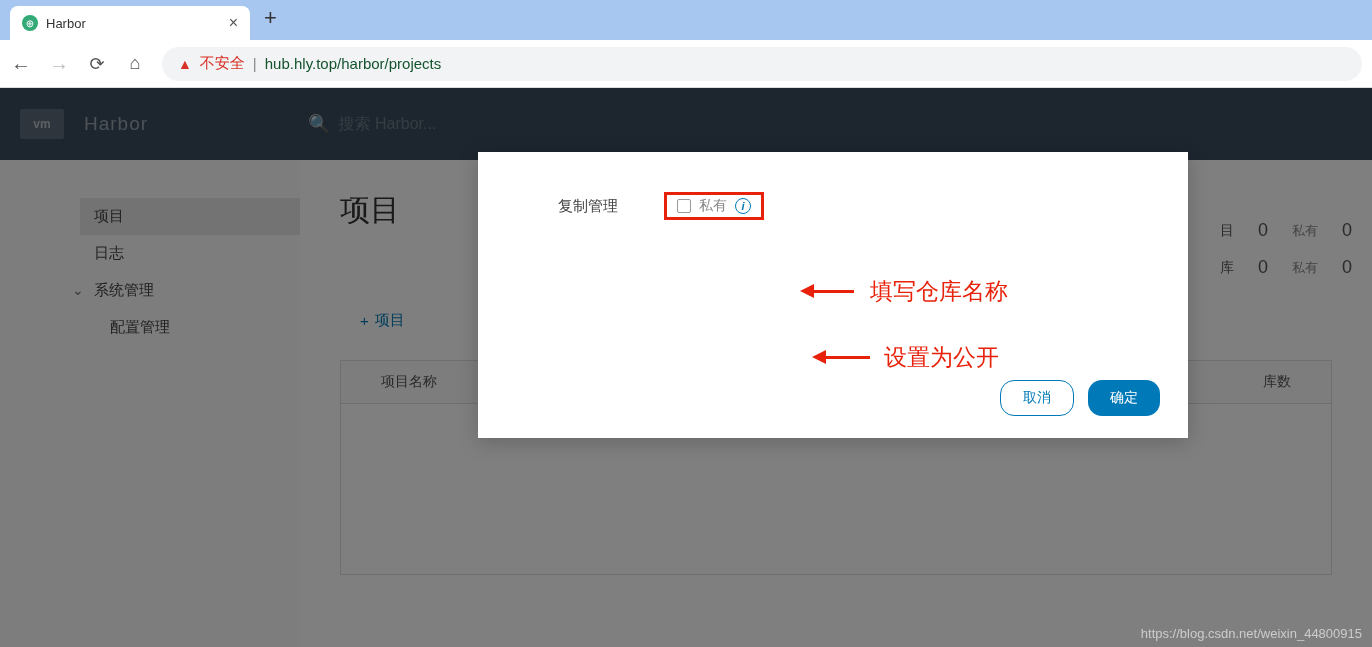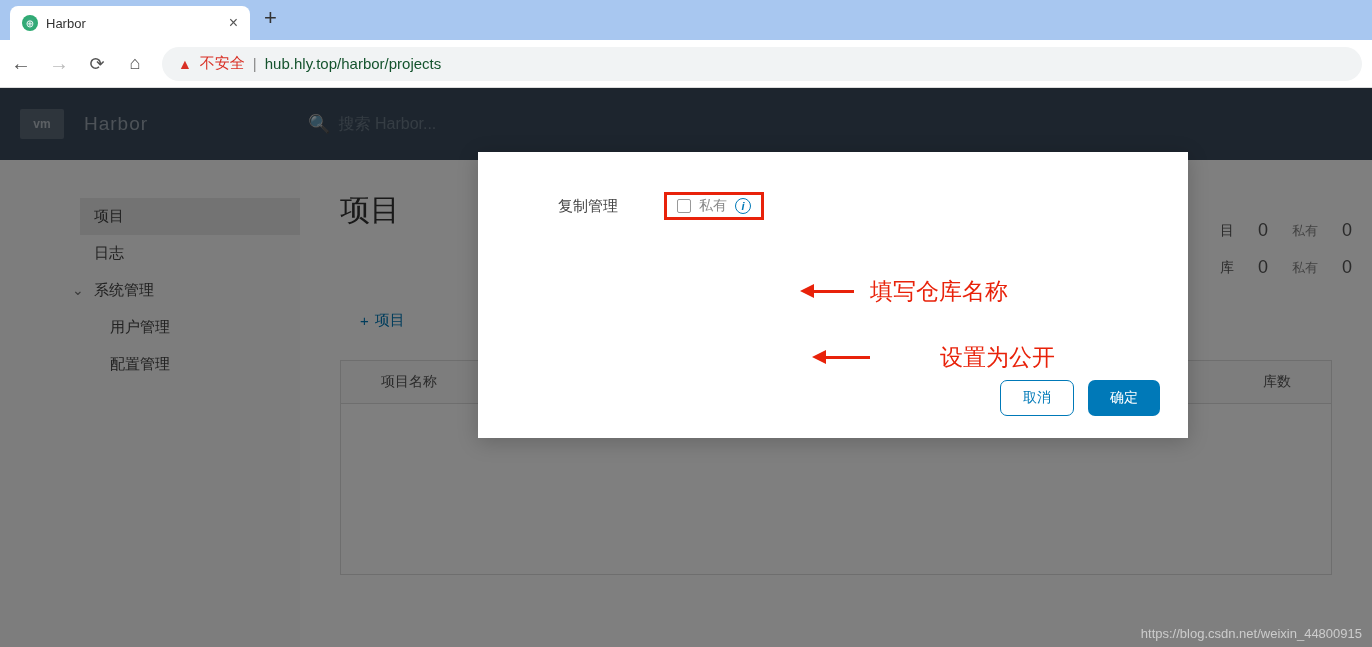--- a/index.html
+++ b/index.html
@@ -62,21 +62,21 @@
     .req { color: #d93025; margin-left: 4px;}
     .input-wrap { position: relative; }
     .input-box { border: 3px solid #e8220a; padding: 2px 6px; display:inline-block; }
     .text-input { border: none; outline: none; font-size: 14px; width: 100px; color: #444; padding: 2px 4px; }
     .input-underline { position: absolute; left: 0; right: -248px; bottom: -3px; height: 2px; background: #1e88c7; }
     .checkbox-wrap { border: 3px solid #e8220a; padding: 2px 10px; display:inline-flex; align-items:center; gap: 8px; }
     .fake-cb { width: 14px; height: 14px; border: 1px solid #999; border-radius: 2px; }
     .cb-label { font-size: 14px; color: #888; }
     .info-icon { width: 16px; height: 16px; border: 1.5px solid #0079b8; border-radius: 50%; color: #0079b8; font-size: 11px; font-style: italic; display:flex; align-items:center; justify-content:center; font-weight:bold;}
     .modal-actions { display: flex; justify-content: flex-end; gap: 14px; margin-top: 160px; }
-    .btn { padding: 8px 22px; font-size: 14px; border-radius: 7px; cursor: pointer; }
+    .btn { padding: 8px 22px; font-size: 14px; border-radius: 14px; cursor: pointer; }
     .btn-cancel { border: 1px solid #0079b8; color: #0079b8; background: #fff; }
     .btn-ok { border: none; background: #0079b8; color: #fff; }
     .anno-text { position: absolute; color: #e8220a; font-size: 23px; white-space: nowrap; }
     .arrow-line { position: absolute; height: 3px; background: #e8220a; }
     .arrow-head { position: absolute; width: 0; height: 0; border-top: 7px solid transparent; border-bottom: 7px solid transparent; border-right: 14px solid #e8220a; }
     
     .watermark { position: absolute; right: 10px; bottom: 6px; font-size: 13px; color: #ccc; }
   </style>
 </head>
 <body>
@@ -112,21 +112,20 @@
   </div>
 </div>
 
 <div class="harbor-body">
   <div class="sidebar">
     <div class="side-group">
       <div class="side-item active">项目</div>
       <div class="side-item">日志</div>
       <div class="side-item collapsable">系统管理</div>
       <div class="side-sub">
-        <div class="side-item">用户管理</div>
         <div class="side-item">配置管理</div>
       </div>
     </div>
   </div>
   <div class="main">
     <div class="page-title">项目</div>
     <div class="stats-row">
       <div class="line">
         <span>目</span>
         <span class="num">0</span>
@@ -173,15 +172,15 @@
     <button class="btn btn-ok">确定</button>
   </div>
 </div>
 
 <div class="arrow-head" style="left:800px; top:284px;"></div>
 <div class="arrow-line" style="left:814px; top:290px; width:40px;"></div>
 <div class="anno-text" style="left:870px; top:276px;">填写仓库名称</div>
 
 <div class="arrow-head" style="left:812px; top:350px;"></div>
 <div class="arrow-line" style="left:826px; top:356px; width:44px;"></div>
-<div class="anno-text" style="left:940px; top:342px;">设置为公开</div>
+<div class="anno-text" style="left:884px; top:342px;">设置为公开</div>
 
 <div class="watermark">https://blog.csdn.net/weixin_44800915</div>
 
 </body></html>

